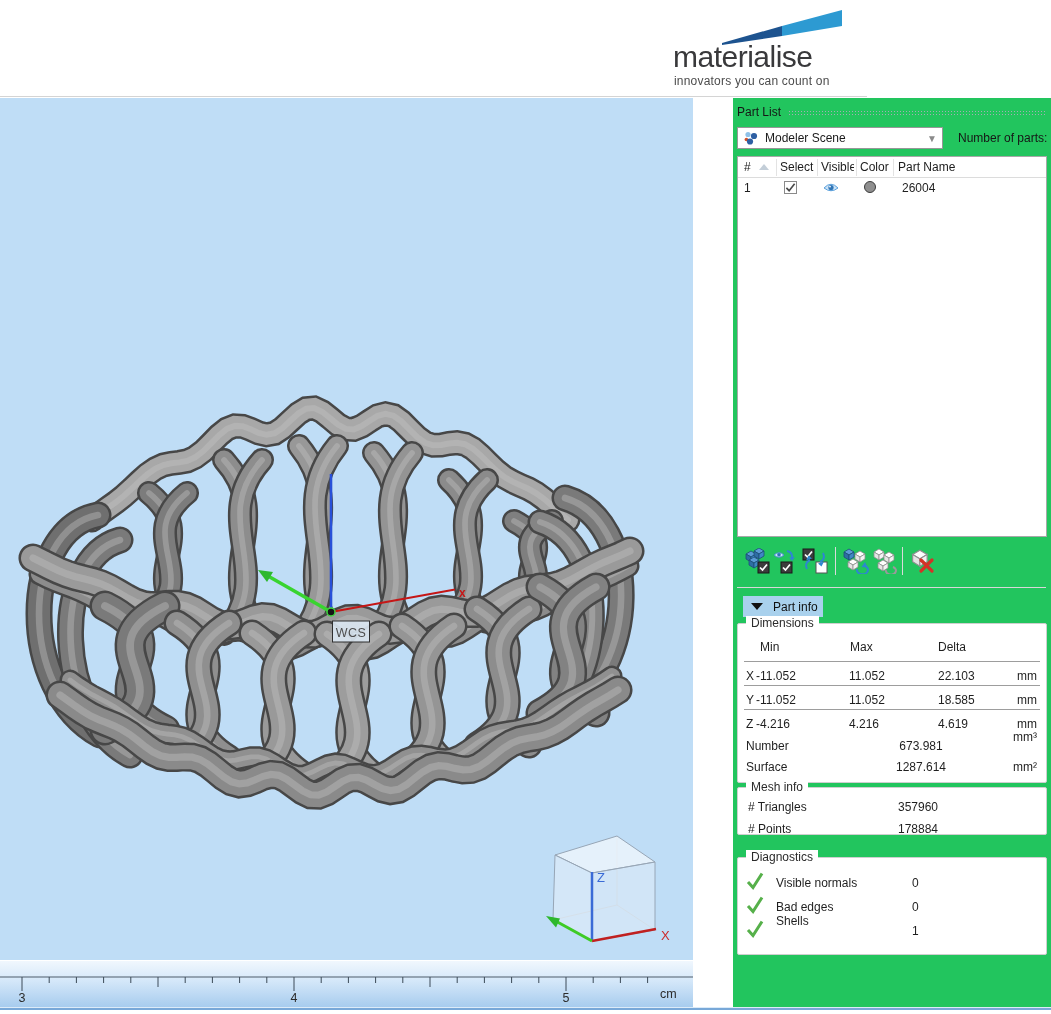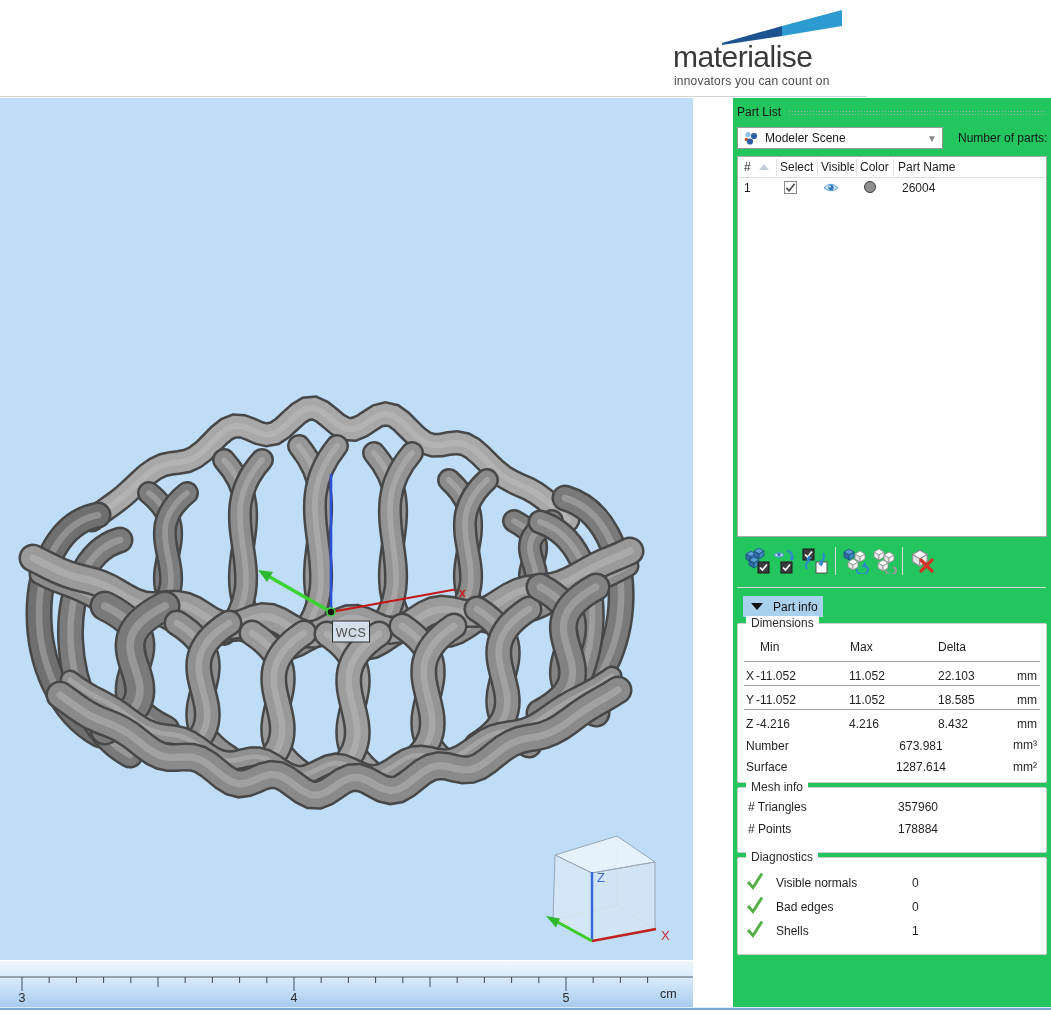--- a/index.html
+++ b/index.html
@@ -60,21 +60,21 @@
     border-top:7px solid #101010; }
   #part-info-hdr .lbl { font-size:12px; color:#101010; }
 
   .group { position:absolute; left:4px; width:310px; border:1px solid #cfcfcf; border-radius:2px; background:#fff; }
   .group .legend { position:absolute; top:-8px; left:8px; background:#fff; padding:0 5px; color:#2b2b2b; font-size:12px; }
   .abs { position:absolute; white-space:nowrap; }
   .hline { position:absolute; left:6px; right:6px; height:1px; background:#9d9d9d; }
   .unit { position:absolute; right:9px; }
 
   #grp-dims { top:525px; height:160px; }
-  #grp-mesh { top:689px; height:66px; }
+  #grp-mesh { top:689px; height:48px; }
   #grp-diag { top:759px; height:98px; }
 </style>
 </head>
 <body>
 
 <div id="page">
 
   <div id="app-header">
     <svg id="logo" width="180" height="86" viewBox="0 0 180 86">
       <polygon points="50,37 110,20 110,30 50,39" fill="#1d538f"></polygon>
@@ -387,26 +387,26 @@
       <span class="abs" style="left:8px;top:69px">Y</span>
       <span class="abs" style="left:18px;top:69px">-11.052</span>
       <span class="abs" style="left:111px;top:69px">11.052</span>
       <span class="abs" style="left:200px;top:69px">18.585</span>
       <span class="unit" style="top:69px">mm</span>
       <span class="hline" style="top:85px"></span>
 
       <span class="abs" style="left:8px;top:93px">Z</span>
       <span class="abs" style="left:18px;top:93px">-4.216</span>
       <span class="abs" style="left:111px;top:93px">4.216</span>
-      <span class="abs" style="left:200px;top:93px">8.432</span>
+      <span class="abs" style="left:200px;top:93px">4.619</span>
       <span class="unit" style="top:93px">mm</span>
 
       <span class="abs" style="left:8px;top:115px">Number</span>
       <span class="abs" style="left:145px;top:115px;width:76px;text-align:center">673.981</span>
-      <span class="unit" style="top:114px">mm³</span>
+      <span class="unit" style="top:106px">mm³</span>
 
       <span class="abs" style="left:8px;top:136px">Surface</span>
       <span class="abs" style="left:145px;top:136px;width:76px;text-align:center">1287.614</span>
       <span class="unit" style="top:136px">mm²</span>
     </div>
 
     <div class="group" id="grp-mesh">
       <span class="legend">Mesh info</span>
       <span class="abs" style="left:10px;top:12px"># Triangles</span>
       <span class="abs" style="left:160px;top:12px">357960</span>
@@ -422,21 +422,21 @@
       <span class="abs" style="left:38px;top:18px">Visible normals</span>
       <span class="abs" style="left:174px;top:18px">0</span>
       <svg class="abs" style="left:8px;top:38px" width="18" height="18" viewBox="0 0 18 18">
           <polyline points="2,10 7,15.5 16,1.5" fill="none" stroke="#56b04a" stroke-width="3"></polyline>
         </svg>
       <span class="abs" style="left:38px;top:42px">Bad edges</span>
       <span class="abs" style="left:174px;top:42px">0</span>
       <svg class="abs" style="left:8px;top:62px" width="18" height="18" viewBox="0 0 18 18">
           <polyline points="2,10 7,15.5 16,1.5" fill="none" stroke="#56b04a" stroke-width="3"></polyline>
         </svg>
-      <span class="abs" style="left:38px;top:66px">Shells</span>
+      <span class="abs" style="left:38px;top:56px">Shells</span>
       <span class="abs" style="left:174px;top:66px">1</span>
     </div>
   </div>
 
   <div style="position:absolute;left:0;top:1007px;width:1051px;height:1px;background:#dcebf8"></div>
   <div style="position:absolute;left:0;top:1008px;width:1051px;height:2px;background:#78a8d8"></div>
 
   <svg width="0" height="0" style="position:absolute">
     <defs>
       <g id="cubeB">

